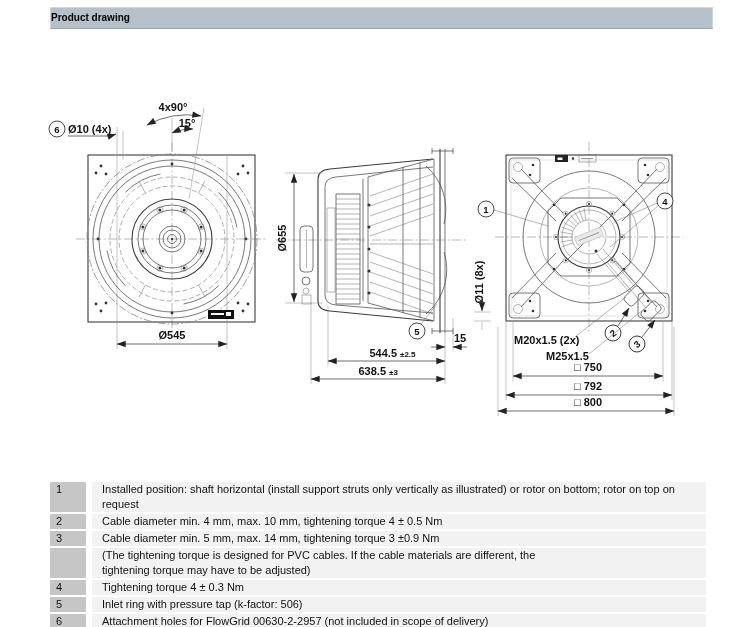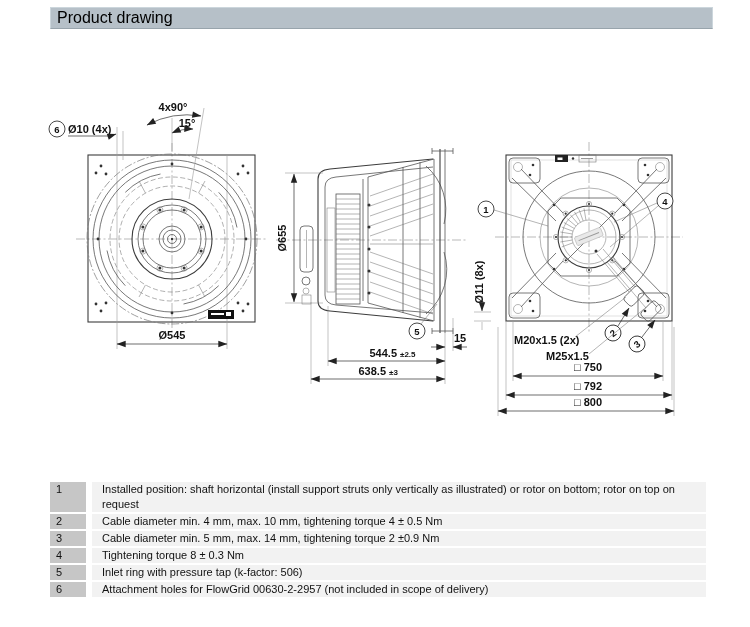--- a/index.html
+++ b/index.html
@@ -1,20 +1,20 @@
 <!DOCTYPE html>
 <html><head>
 <meta charset="utf-8">
 <style>
   html,body{margin:0;padding:0;background:#fff;}
   body{width:750px;height:627px;position:relative;overflow:hidden;
        font-family:"Liberation Sans",sans-serif;color:#111;}
   .hdr{position:absolute;left:50px;top:7px;width:661px;height:20px;
        background:#b6c0c8;border:1px solid #ccd6dc;border-bottom-color:#98a4ac;}
-  .hdr span{display:block;font-size:16px;font-weight:normal;line-height:19px;padding-left:6px;color:#000;}
+  .hdr span{display:block;font-size:10px;font-weight:bold;line-height:19px;color:#000;}
   svg{position:absolute;left:0;top:0;}
   .ln{stroke:#3c3c3c;fill:none;stroke-width:1.1}
   .ln2{stroke:#555;fill:none;stroke-width:0.8}
   .tln{stroke:#777;fill:none;stroke-width:0.55}
   .xln{stroke:#9a9a9a;fill:none;stroke-width:0.6}
   .cl{stroke:#8a8a8a;fill:none;stroke-width:0.6;stroke-dasharray:9 2.5 2 2.5}
   .dsh{stroke:#7a7a7a;fill:none;stroke-width:0.6;stroke-dasharray:5 2.5}
   .dd{stroke:#777;fill:none;stroke-width:0.7;stroke-dasharray:8 2 2 2}
   .dim{stroke:#2e2e2e;fill:none;stroke-width:0.7}
   .dot{fill:#333;stroke:none}
@@ -317,25 +317,29 @@
   <div class="nrow">
     <div class="nnum">1</div>
     <div class="ntxt">Installed position: shaft horizontal (install support struts only vertically as illustrated) or rotor on bottom; rotor on top on request</div>
   </div>
   <div class="nrow">
     <div class="nnum">2</div>
     <div class="ntxt">Cable diameter min. 4 mm, max. 10 mm, tightening torque 4 ± 0.5 Nm</div>
   </div>
   <div class="nrow">
     <div class="nnum">3</div>
-    <div class="ntxt">Cable diameter min. 5 mm, max. 14 mm, tightening torque 2 ±0.9 Nm</div>
+    <div class="ntxt">Cable diameter min. 5 mm, max. 14 mm, tightening torque 3 ±0.9 Nm</div>
+  </div>
+  <div class="nrow">
+    <div class="nnum"></div>
+    <div class="ntxt" style="padding-right:120px">(The tightening torque is designed for PVC cables. If the cable materials are different, the tightening torque may have to be adjusted)</div>
   </div>
   <div class="nrow">
     <div class="nnum">4</div>
-    <div class="ntxt">Tightening torque 8 ± 0.3 Nm</div>
+    <div class="ntxt">Tightening torque 4 ± 0.3 Nm</div>
   </div>
   <div class="nrow">
     <div class="nnum">5</div>
     <div class="ntxt">Inlet ring with pressure tap (k-factor: 506)</div>
   </div>
   <div class="nrow">
     <div class="nnum">6</div>
     <div class="ntxt">Attachment holes for FlowGrid 00630-2-2957 (not included in scope of delivery)</div>
   </div>
 </div>

